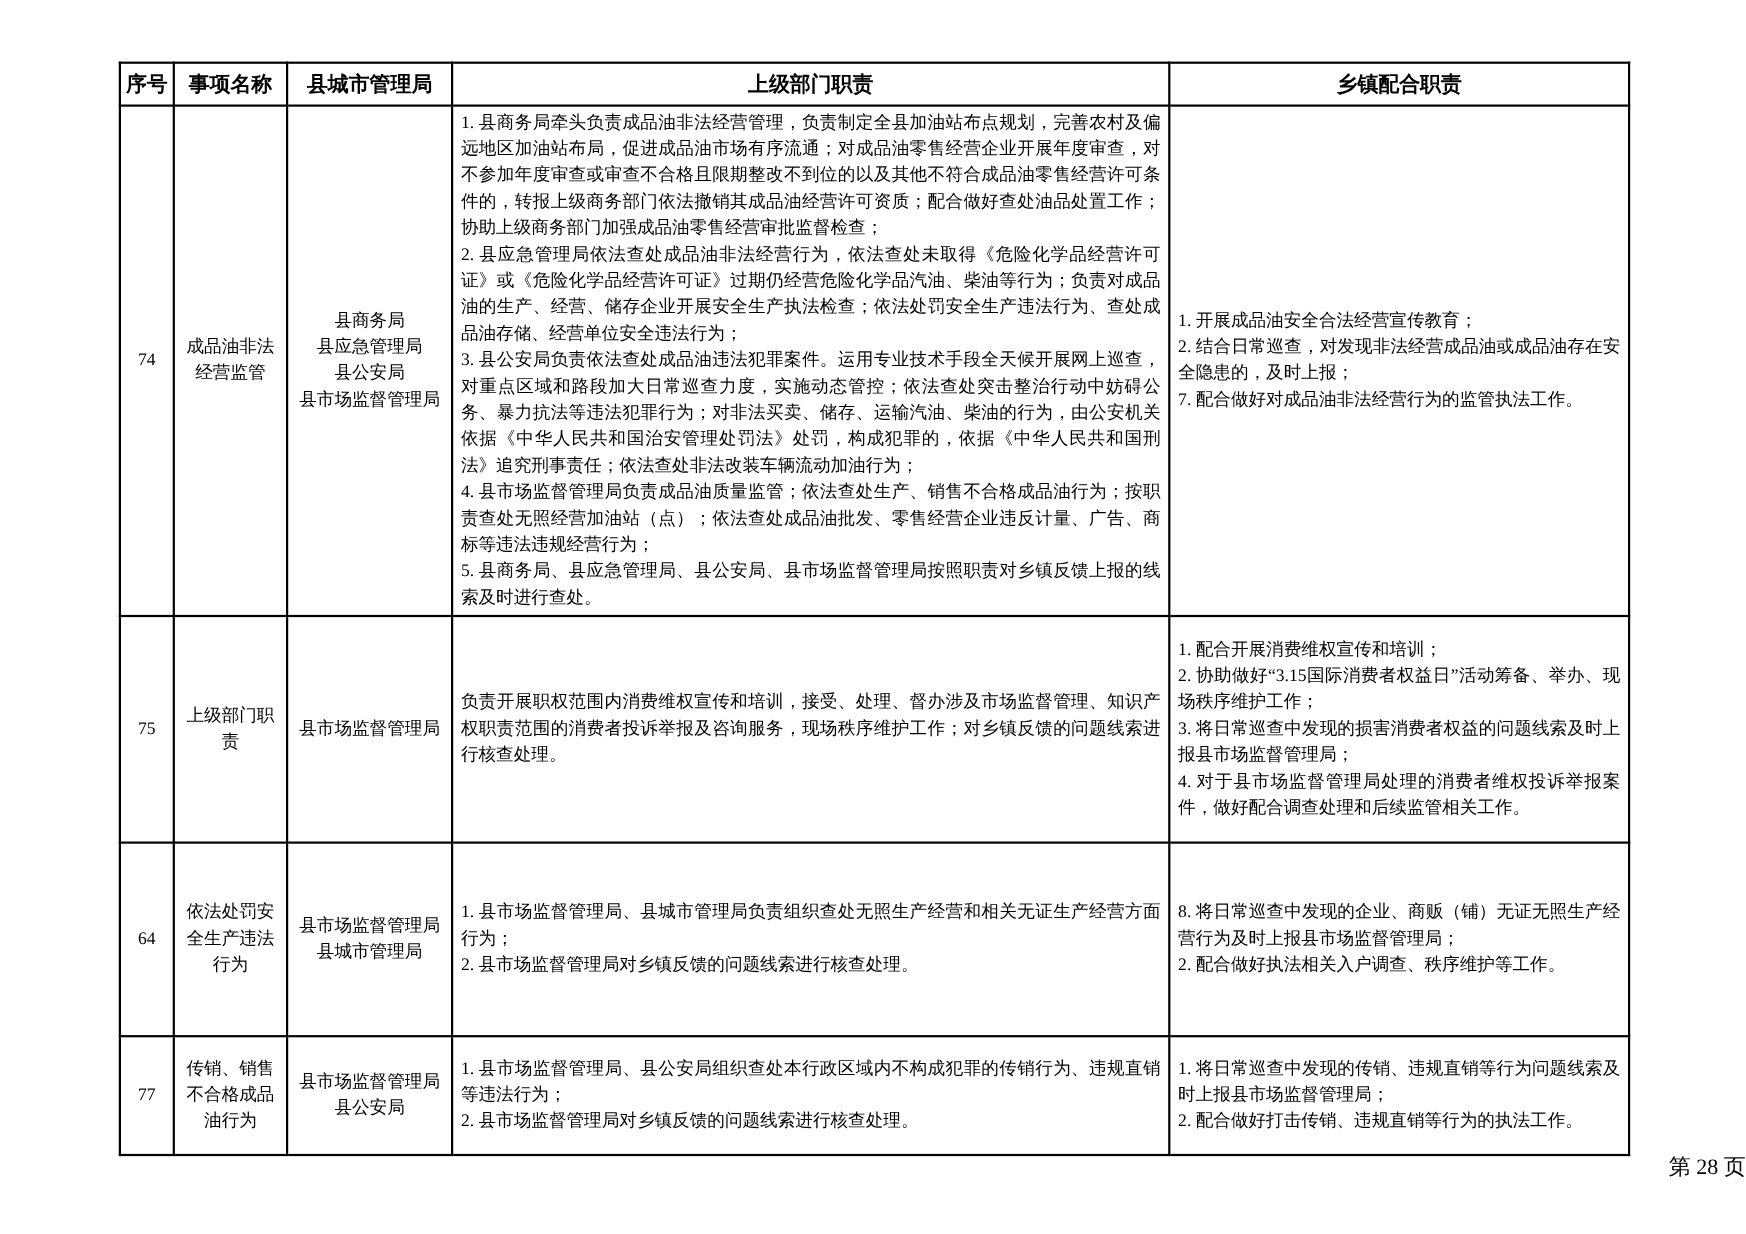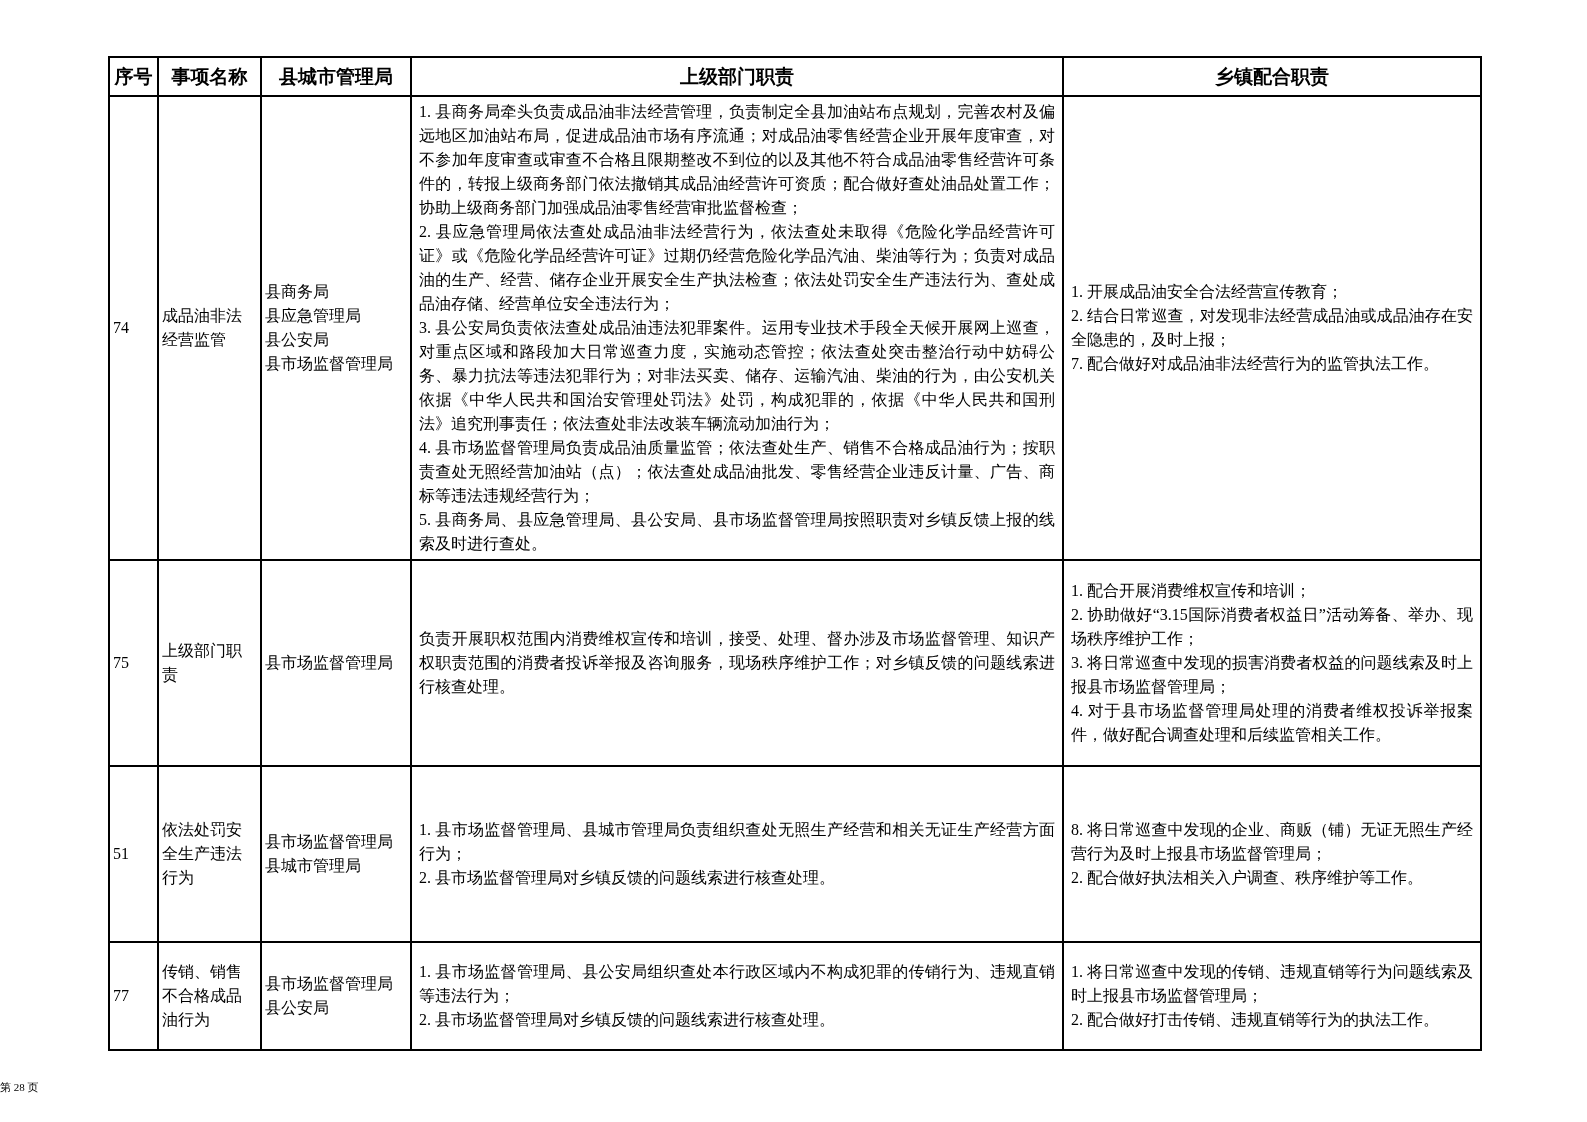--- a/index.html
+++ b/index.html
@@ -23,30 +23,30 @@
   table.doc th {
     font-weight:bold; font-size:19px;
     text-align:center; padding:2px;
   }
   tr.hdr   { height:39px;  }
   tr.r74   { height:458px; }
   tr.r75   { height:206px; }
   tr.r76   { height:176px; }
   tr.r77   { height:108px; }
   td.cell-center {
-    text-align:left; font-size:16px; line-height:24px;
+    text-align:center; font-size:16px; line-height:24px;
     padding:2px 3px; white-space:pre-line;
   }
   td.cell-text {
     text-align:justify; font-size:16px; line-height:24px;
     padding:3px 7px; white-space:pre-line;
   }
   .footer {
     position:absolute; left:0; top:1047px; width:100%;
-    text-align:left; font-size:11px;margin-top:33px;
+    text-align:right; font-size:20px;
   }
 </style>
 </head>
 <body>
 
 <div class="page">
 
   <table class="doc">
     <colgroup>
       <col style="width:49px">
@@ -83,21 +83,21 @@
       <td class="cell-center">75</td>
       <td class="cell-center">上级部门职责</td>
       <td class="cell-center">县市场监督管理局</td>
       <td class="cell-text">负责开展职权范围内消费维权宣传和培训，接受、处理、督办涉及市场监督管理、知识产权职责范围的消费者投诉举报及咨询服务，现场秩序维护工作；对乡镇反馈的问题线索进行核查处理。</td>
       <td class="cell-text">1. 配合开展消费维权宣传和培训；
 2. 协助做好“3.15国际消费者权益日”活动筹备、举办、现场秩序维护工作；
 3. 将日常巡查中发现的损害消费者权益的问题线索及时上报县市场监督管理局；
 4. 对于县市场监督管理局处理的消费者维权投诉举报案件，做好配合调查处理和后续监管相关工作。</td>
     </tr>
     <tr class="r76">
-      <td class="cell-center">51</td>
+      <td class="cell-center">64</td>
       <td class="cell-center">依法处罚安全生产违法行为</td>
       <td class="cell-center">县市场监督管理局
 县城市管理局</td>
       <td class="cell-text">1. 县市场监督管理局、县城市管理局负责组织查处无照生产经营和相关无证生产经营方面行为；
 2. 县市场监督管理局对乡镇反馈的问题线索进行核查处理。</td>
       <td class="cell-text">8. 将日常巡查中发现的企业、商贩（铺）无证无照生产经营行为及时上报县市场监督管理局；
 2. 配合做好执法相关入户调查、秩序维护等工作。</td>
     </tr>
     <tr class="r77">
       <td class="cell-center">77</td>

